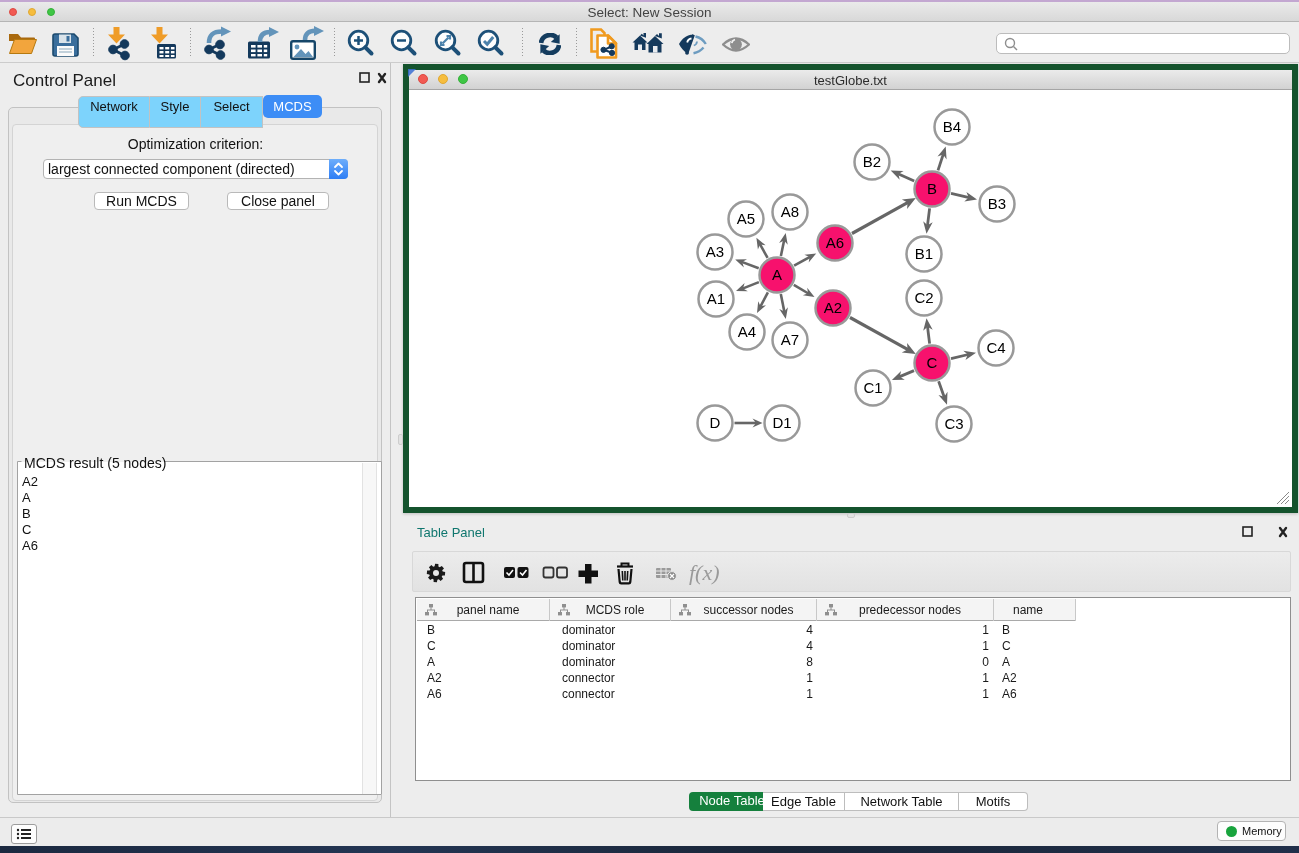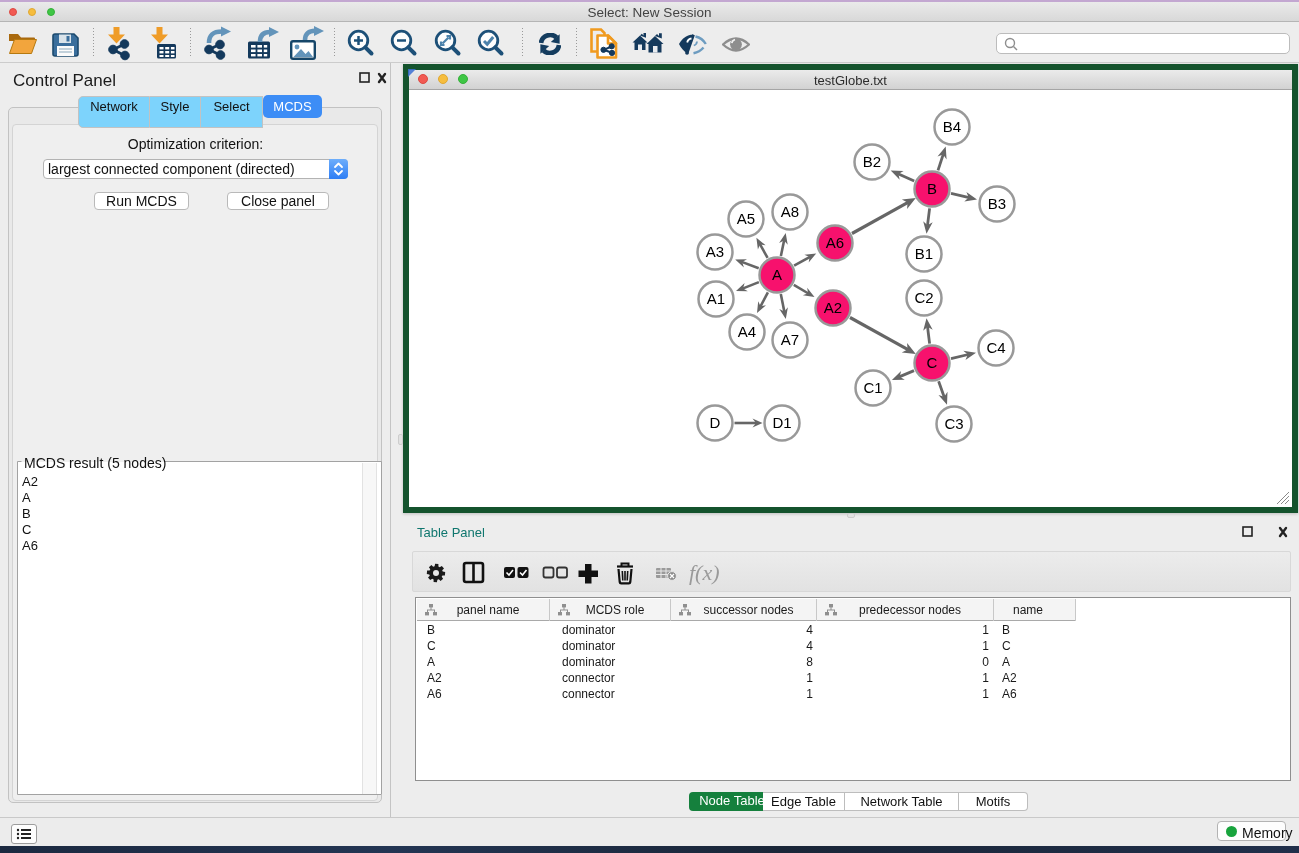--- a/index.html
+++ b/index.html
@@ -44,21 +44,21 @@
 #tpTitle{left:417px;top:525px;font-size:13px;color:#0f766e;}
 #ttoolbar{left:412px;top:551px;width:879px;height:41px;background:linear-gradient(#ececec,#e2e2e2);border:1px solid #d8d8d8;border-radius:2px;}
 #ttable{left:415px;top:597px;width:876px;height:184px;background:#fff;border:1px solid #8f8f8f;}
 #thead{position:absolute;left:1px;top:1px;width:659px;height:22px;background:#f4f4f4;border-bottom:1px solid #a9a9a9;}
 .th{position:absolute;top:0;height:22px;border-right:1px solid #c8c8c8;font-size:12px;color:#1a1a1a;text-align:center;line-height:22px;}
 .td{position:absolute;font-size:12px;color:#1a1a1a;}
 .btab{position:absolute;top:792px;height:19px;background:#fff;border:1px solid #bdbdbd;border-left:none;font-size:13px;color:#111;text-align:center;line-height:18px;}
 
 #statusbar{left:0;top:817px;width:1299px;height:29px;background:#ececec;border-top:1px solid #c9c9c9;}
 #listbtn{left:11px;top:824px;width:26px;height:20px;background:#fdfdfd;border:1px solid #9c9c9c;border-radius:3px;}
-#membtn{left:1217px;top:821px;width:69px;height:20px;background:#fdfdfd;border:1px solid #b3b3b3;border-radius:4px;font-size:14px;color:#111;padding-left:26px;}
+#membtn{left:1217px;top:821px;width:69px;height:20px;background:#fdfdfd;border:1px solid #b3b3b3;border-radius:4px;font-size:11px;color:#111;padding-left:26px;}
 </style></head>
 <body>
 <div class="abs" id="deskTop"></div>
 <div class="abs" id="titlebar">
     <div class="t">Select: New Session</div>
  <div class="tl" style="left:9px;top:6px;width:8px;height:8px;background:#f25a53;border:1px solid #dd4a43;"></div>
  <div class="tl" style="left:28px;top:6px;width:8px;height:8px;background:#f6bd3e;border:1px solid #e0a832;"></div>
  <div class="tl" style="left:47px;top:6px;width:8px;height:8px;background:#3fc645;border:1px solid #35b03a;"></div>
 </div>
 <div class="abs" id="toolbar">

